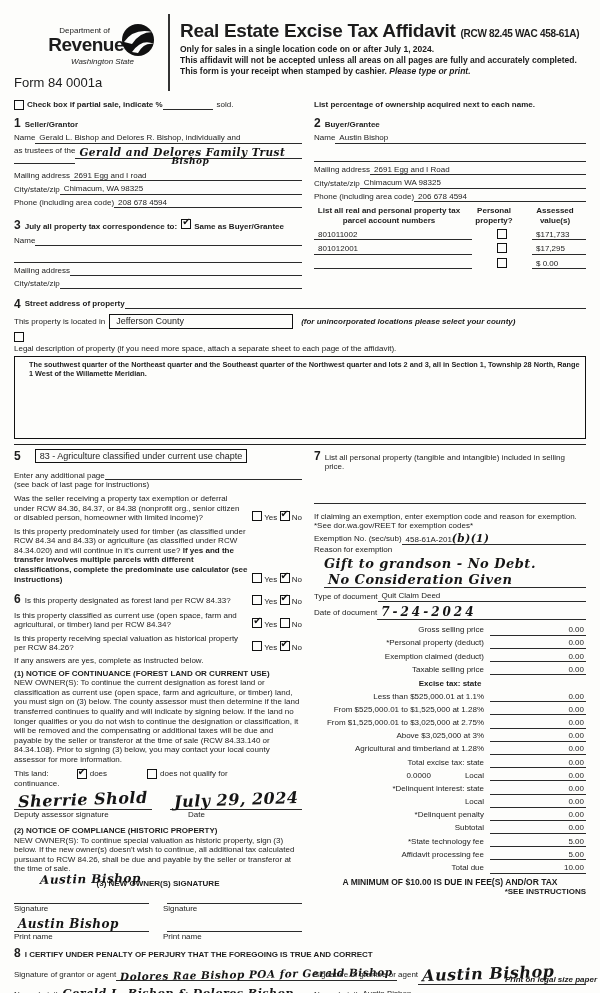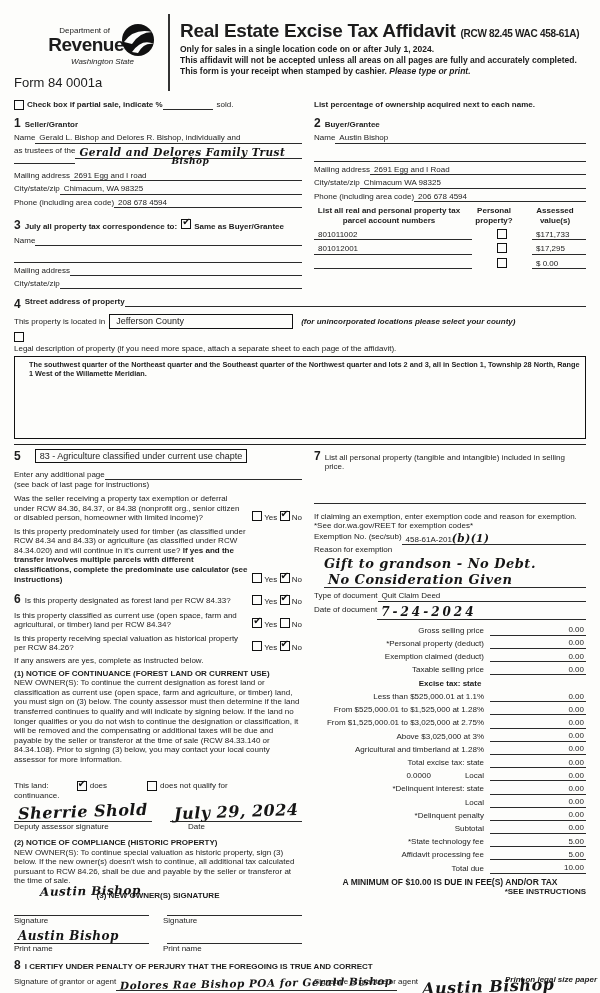--- a/index.html
+++ b/index.html
@@ -18,21 +18,21 @@
   .dept{font-size:8px;text-align:right;width:96px}
   .rev{font-size:19px;font-weight:bold;letter-spacing:-.5px;width:110px;text-align:right;margin-top:-2px}
   .wast{font-size:8px;font-style:italic;text-align:right;width:120px;margin-top:1px}
   .formno{font-size:13px;font-weight:normal;margin-top:8px}
   .logo{position:absolute;right:8px;top:8px}
   .hdr-right{border-left:2px solid #333;padding-left:10px;margin-left:4px;padding-top:6px}
   .title{font-size:19px;font-weight:bold;letter-spacing:-.3px;white-space:nowrap}
   .title small{font-size:10px;font-weight:bold}
   .sub{font-size:8.5px;font-weight:bold;margin-top:1px}
   
-  .field{display:flex;align-items:flex-start;margin-top:3px}
+  .field{display:flex;align-items:center;margin-top:3px}
   .lbl{white-space:nowrap}
   .fill{flex:1;border-bottom:1px solid #2a2a2a;min-height:9px;padding:0 4px;white-space:nowrap;overflow:visible}
   .cb{display:inline-block;width:8px;height:8px;border:1.2px solid #111;position:relative;vertical-align:-1px;flex:none}
   .cb.checked::after{content:"✔";position:absolute;left:0px;top:-4px;font-size:10px;color:#111}
   .secnum{font-size:12px;font-weight:bold;margin-right:4px}
   .sechead{display:flex;align-items:baseline}
   
   .hw{font-family:"DejaVu Serif",serif;font-style:italic;font-weight:bold;font-size:10.5px;color:#151515;letter-spacing:.5px}
   .sig{font-size:16px;white-space:nowrap;display:inline-block;transform:rotate(-2deg)}
   .sig-sm{font-size:12px;white-space:nowrap;display:inline-block;transform:rotate(-1deg)}
@@ -45,21 +45,21 @@
   .ptab-r{display:flex;align-items:flex-end;margin-top:3px}
   .pnum{width:150px;border-bottom:1px solid #2a2a2a;padding:0 4px;min-height:9px}
   .pchk{width:60px;text-align:center}
   .pval{flex:1;border-bottom:1px solid #2a2a2a;padding:0 4px;min-height:9px}
   
   .selbox{border:1.3px solid #111;padding:1px 4px;font-size:9px;white-space:nowrap;overflow:hidden;max-width:232px}
   .cntybox{border:1.3px solid #111;padding:1px 6px;width:170px;font-size:9px}
   .legalbox{border:1.3px solid #111;min-height:58px;margin-top:2px;padding:3px 5px 20px 14px}
   .legaltxt{font-size:7.3px;font-weight:bold;line-height:1.35}
   
-  .money{display:flex;align-items:center;margin-top:2.6px}
+  .money{display:flex;align-items:flex-start;margin-top:2.6px}
   .mlbl{flex:1;text-align:right;white-space:nowrap}
   .mval{width:92px;border-bottom:1px solid #2a2a2a;text-align:right;padding:0 2px;margin-left:6px}
   .qrow{display:flex;margin-top:4px}
   .qtext{flex:1;padding-right:4px}
   .yn{white-space:nowrap;align-self:flex-end}
   .para{margin-top:3px;text-align:left}
   .siglinepair{display:flex;gap:18px;align-items:flex-end}
   .hr{border-top:1.3px solid #222;margin-top:5px}
 </style>
 </head>
@@ -288,21 +288,21 @@
           <span>Yes</span>
           <span class="cb checked"></span>
           <span>No</span>
         </span>
       </div>
 
       <div class="para">If any answers are yes, complete as instructed below.</div>
       <div class="para b">(1) NOTICE OF CONTINUANCE (FOREST LAND OR CURRENT USE)</div>
       <div>NEW OWNER(S): To continue the current designation as forest land or classification as current use (open space, farm and agriculture, or timber) land, you must sign on (3) below. The county assessor must then determine if the land transferred continues to qualify and will indicate by signing below. If the land no longer qualifies or you do not wish to continue the designation or classification, it will be removed and the compensating or additional taxes will be due and payable by the seller or transferor at the time of sale (RCW 84.33.140 or 84.34.108). Prior to signing (3) below, you may contact your local county assessor for more information.</div>
 
-      <div class="row" style="margin-top:16px;align-items:flex-start">
+      <div class="row" style="margin-top:4px;align-items:flex-start">
         <span>This land:</span>
         <span class="cb checked" style="margin-left:28px"></span>
         <span style="margin-left:3px">does</span>
         <span class="cb" style="margin-left:40px"></span>
         <span style="margin-left:3px">does not qualify for</span>
       </div>
       <div>continuance.</div>
 
       <div class="siglinepair" style="margin-top:2px">
         <span class="fill" style="flex:1.3">

